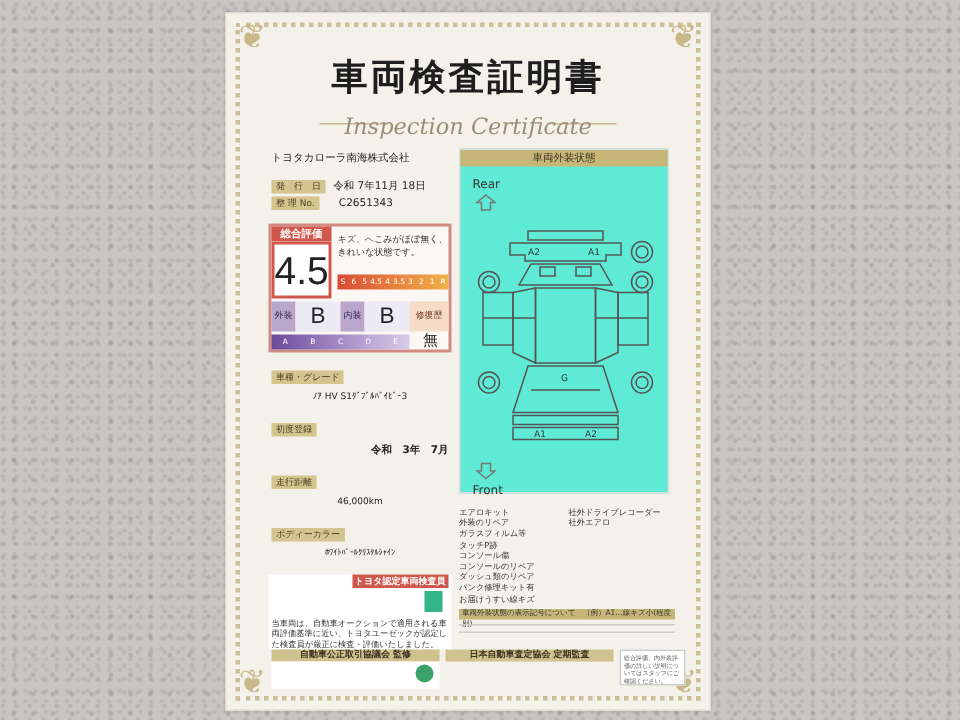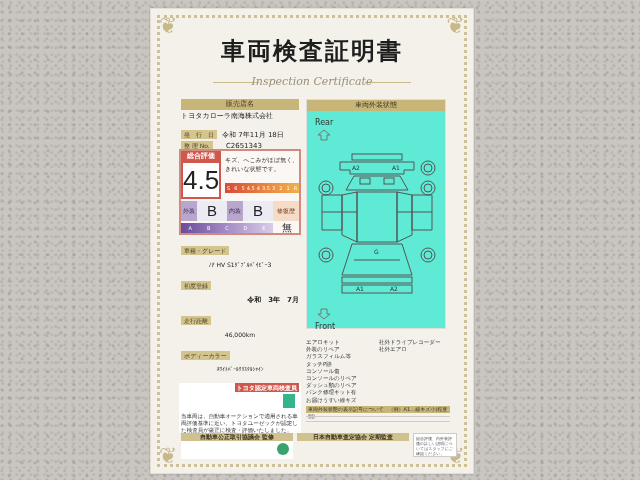--- a/index.html
+++ b/index.html
@@ -25,21 +25,21 @@
     border: 3px dotted #cdbf96;
   }
   .ornament { position: absolute; color: #c9b98a; font-size: 22px; line-height: 1; }
   .title {
     position: absolute; left: 0; right: 0; top: 26px; text-align: center;
     font-family: "DejaVu Serif", serif; font-weight: bold; font-size: 24px;
     color: #1e1e1e; letter-spacing: 2px;
   }
   .subtitle {
     position: absolute; left: 0; right: 0; top: 66px; text-align: center;
-    font-family: "DejaVu Serif", serif; font-style: italic; font-size: 11px; color: #9a8f78;
+    font-family: "DejaVu Serif", serif; font-style: italic; font-size: 15px; color: #9a8f78;
   }
   .subtitle-line { position:absolute; top:73px; height:1px; width:46px; background:#c9b98a; }
 
   .hdr { background: #c8b678; color: #3a3320; font-size: 7px; text-align: center; height: 11px; line-height: 11px; }
   .label-box { display:inline-block; background:#d4c48e; color:#4a3f22; font-size:6px; height:9px; line-height:9px; padding:0 3px; }
   .val { font-size: 7px; color: #222; text-align: center; }
 
   .left { position: absolute; left: 30px; top: 90px; width: 118px; }
   .row { position: relative; height: 10px; }
   .eval {
@@ -86,21 +86,20 @@
   <div class="ornament" style="right:8px;top:6px;">❦</div>
   <div class="ornament" style="left:8px;bottom:6px;">❦</div>
   <div class="ornament" style="right:8px;bottom:6px;">❦</div>
 
   <div class="title">車両検査証明書</div>
   <div class="subtitle-line" style="left:62px;"></div>
   <div class="subtitle-line" style="right:62px;"></div>
   <div class="subtitle">Inspection Certificate</div>
 
   <div class="left">
-    <div class="hdr">販売店名</div>
     <div class="val" style="text-align:left;height:12px;line-height:12px;">トヨタカローラ南海株式会社</div>
     <div class="row">
       <span class="label-box">発　行　日</span>
       <span class="val">令和 7年11月 18日</span>
     </div>
     <div class="row" style="margin-top:1px;">
       <span class="label-box">整 理 No.</span>
       <span class="val" style="margin-left:8px;">C2651343</span>
     </div>
   </div>

